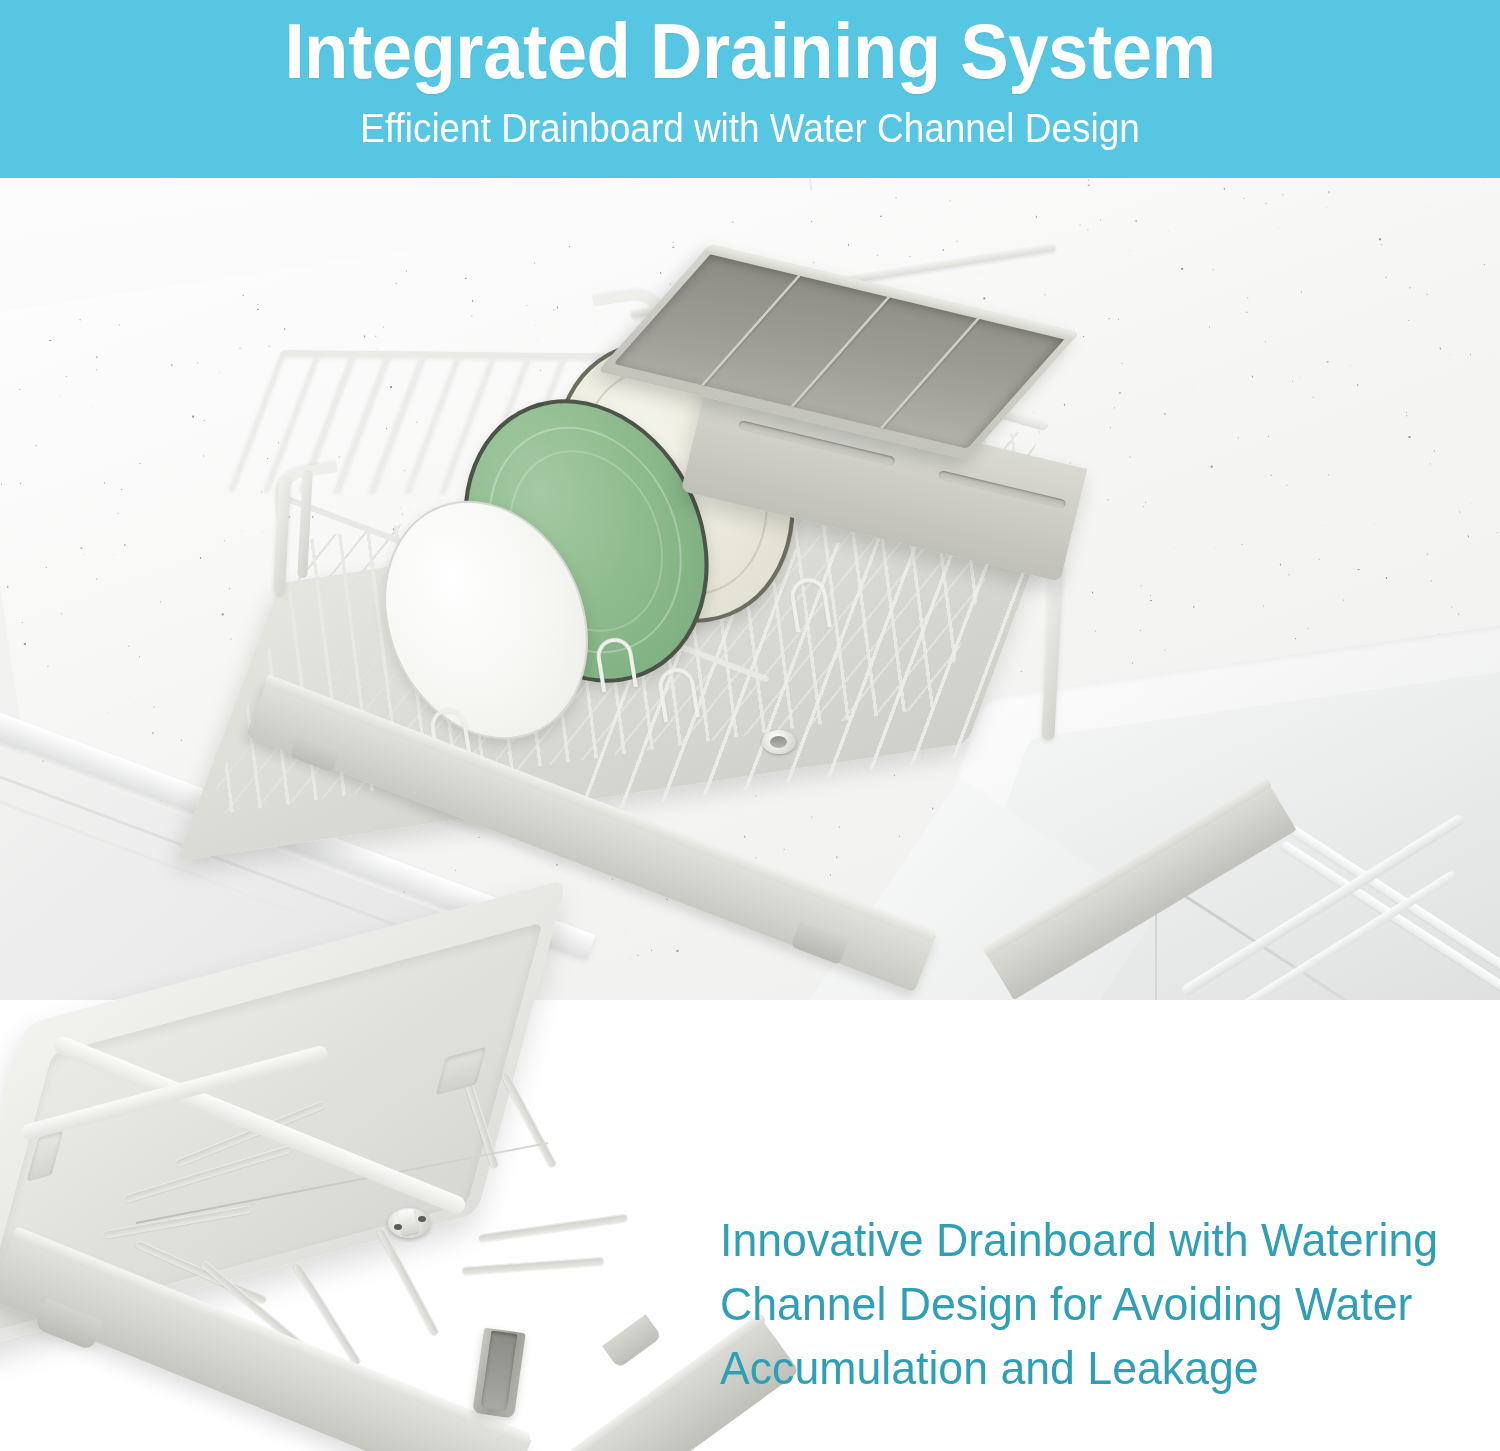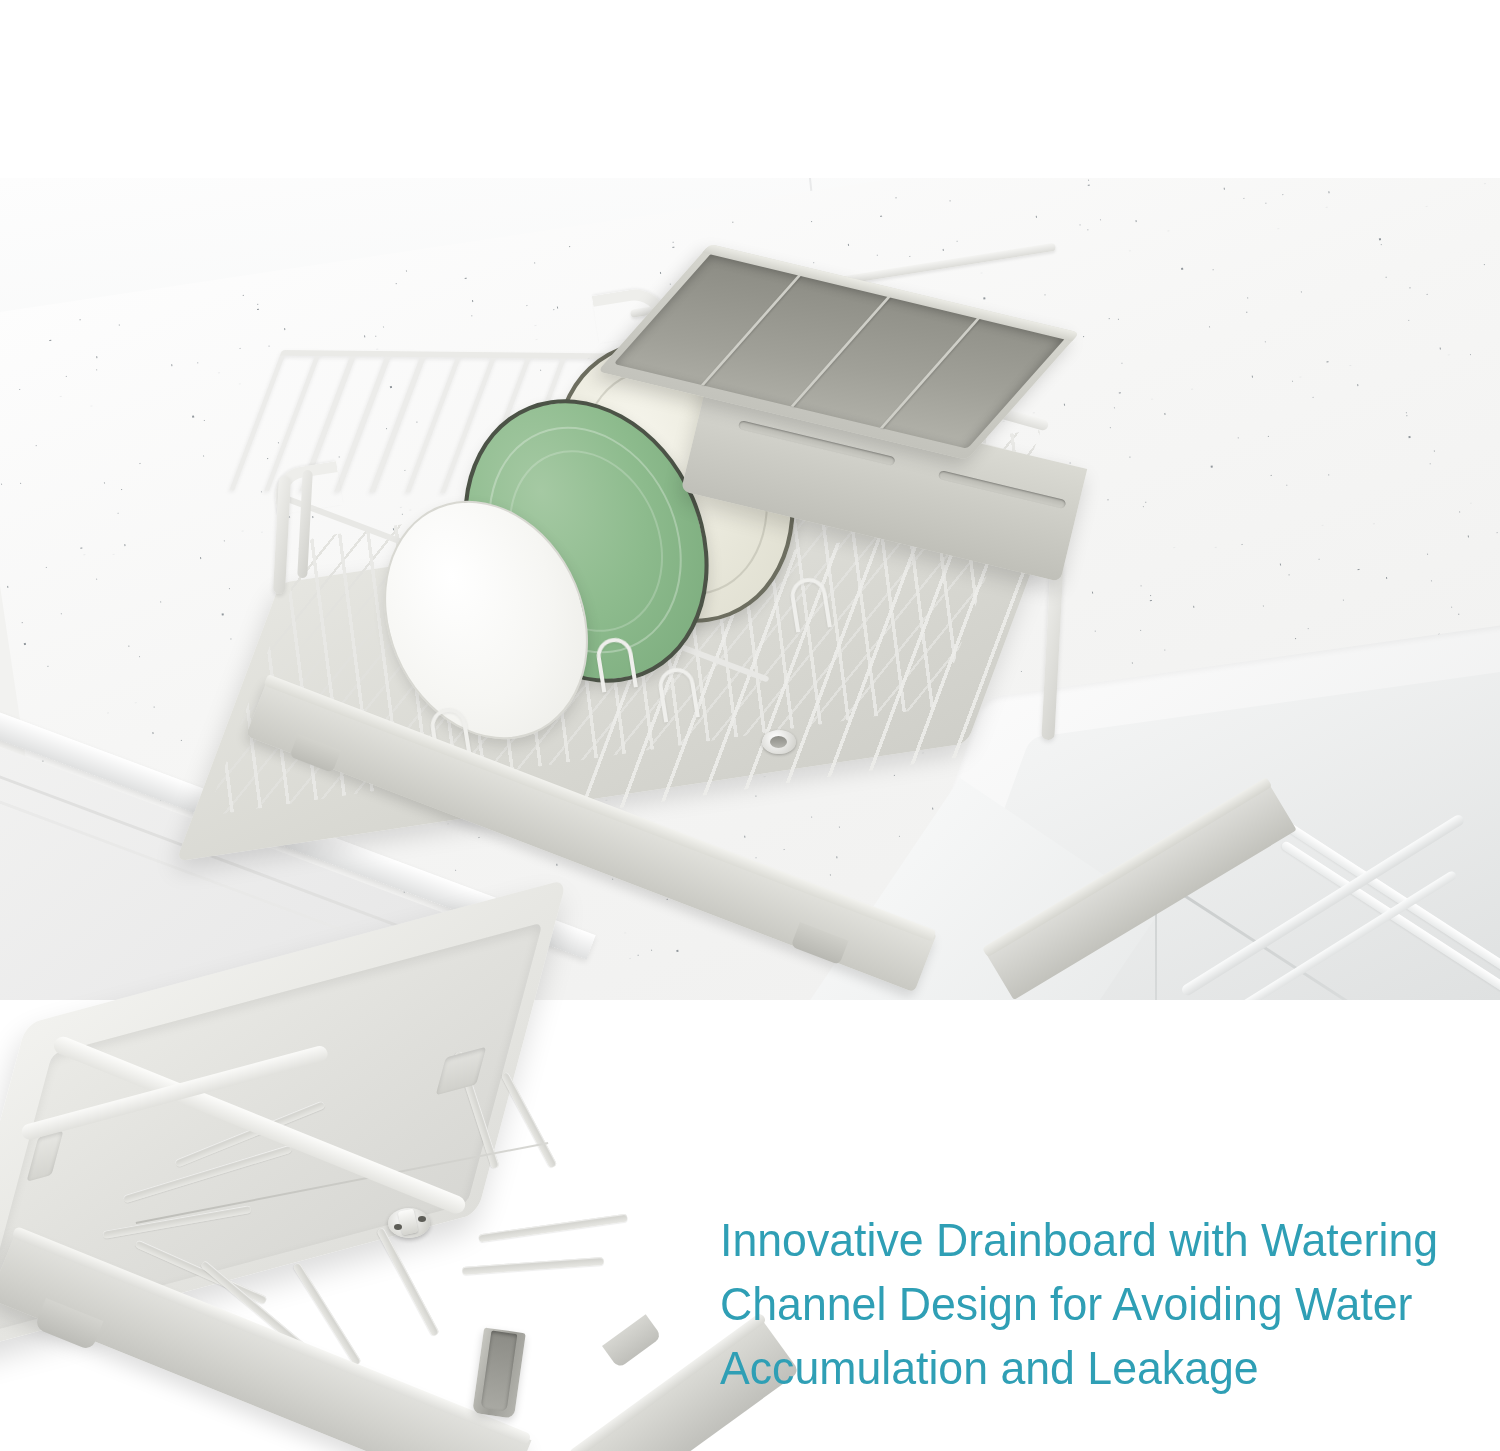--- a/index.html
+++ b/index.html
@@ -355,20 +355,24 @@
   
   #caption { position:absolute; left:720px; top:208px; width:770px;
     color:#2f9fb5; font-size:47px; line-height:64px; font-weight:400;
     transform:scaleX(.95); transform-origin:0 50%; }
 </style>
 </head>
 <body>
 
 <div id="page">
 
+  <div id="banner">
+    <div id="banner-title">Integrated Draining System</div>
+    <div id="banner-sub">Efficient Drainboard with Water Channel Design</div>
+  </div>
 
   <div id="photo">
 
     <div class="ph" id="wall"></div>
     <div class="ph" id="wall-vein2"></div>
     <div class="ph" id="wall-vein1"></div>
     <div class="ph" id="wall-v2"></div>
     <div class="ph" id="wall-v1"></div>
     <div class="ph" id="wall-edge2"></div>
     <div class="ph" id="wall-edge"></div>

